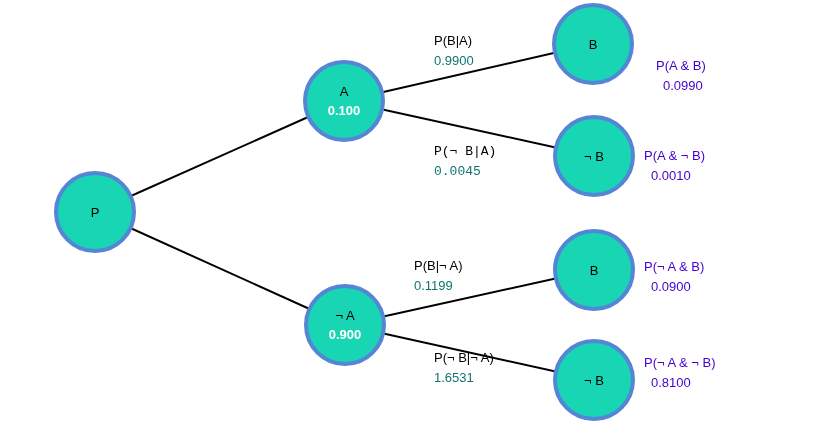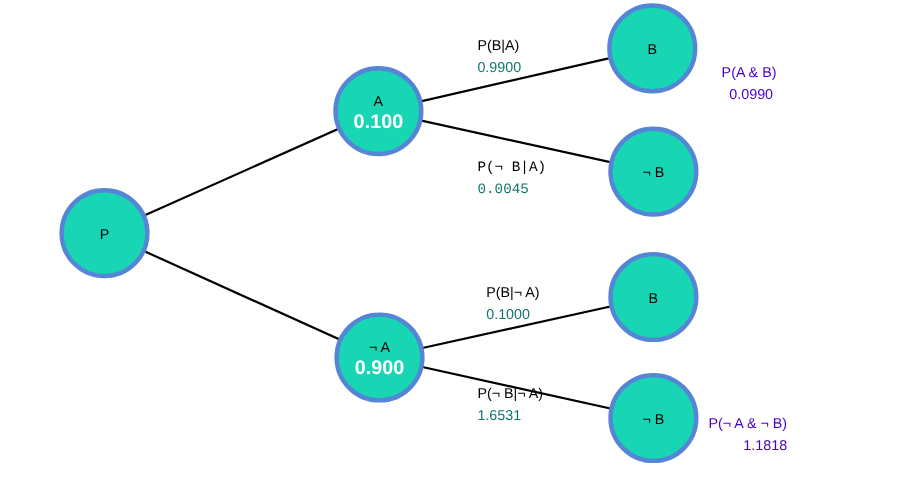--- a/index.html
+++ b/index.html
@@ -35,21 +35,21 @@
     z-index: 2;
   }
   .node-label {
     color: #000000;
     font-size: 13px;
     line-height: 19px;
     white-space: nowrap;
   }
   .node-value {
     color: #ffffff;
-    font-size: 18px;
+    font-size: 13px;
     font-weight: 600;
     line-height: 19px;
     white-space: nowrap;
   }
   .branch-label {
     position: absolute;
     z-index: 3;
     font-size: 13px;
     line-height: 20px;
     white-space: nowrap;
@@ -113,31 +113,39 @@
   </div>
 
   <div class="branch-label" style="left:434px; top:31px;">
     <div class="cond">P(B|A)</div>
     <div class="prob">0.9900</div>
   </div>
   <div class="branch-label" style="left:434px; top:142px;font-family:Liberation Mono, monospace;">
     <div class="cond">P(¬ B|A)</div>
     <div class="prob">0.0045</div>
   </div>
-  <div class="branch-label" style="left:442px; top:256px;">
+  <div class="branch-label" style="left:414px; top:256px;">
     <div class="cond">P(B|¬ A)</div>
-    <div class="prob">0.1000</div>
+    <div class="prob">0.1199</div>
   </div>
   <div class="branch-label" style="left:434px; top:348px;">
     <div class="cond">P(¬ B|¬ A)</div>
     <div class="prob">1.6531</div>
   </div>
 
   <div class="joint-label" style="left:656px; top:31px;margin-top:25px;">
     <div>P(A &amp; B)</div>
     <div class="prob">0.0990</div>
   </div>
-  <div class="joint-label" style="left:644px; top:375px;text-align:right;">
+  <div class="joint-label" style="left:644px; top:146px;">
+    <div>P(A &amp; ¬ B)</div>
+    <div class="prob">0.0010</div>
+  </div>
+  <div class="joint-label" style="left:644px; top:257px;">
+    <div>P(¬ A &amp; B)</div>
+    <div class="prob">0.0900</div>
+  </div>
+  <div class="joint-label" style="left:644px; top:353px;">
     <div>P(¬ A &amp; ¬ B)</div>
-    <div class="prob">1.1818</div>
+    <div class="prob">0.8100</div>
   </div>
 
 </div>
 
 </body></html>

